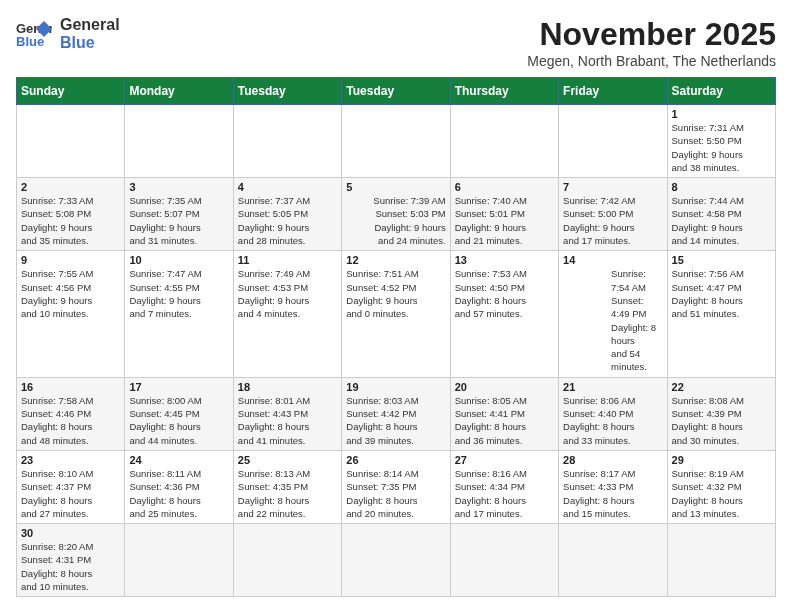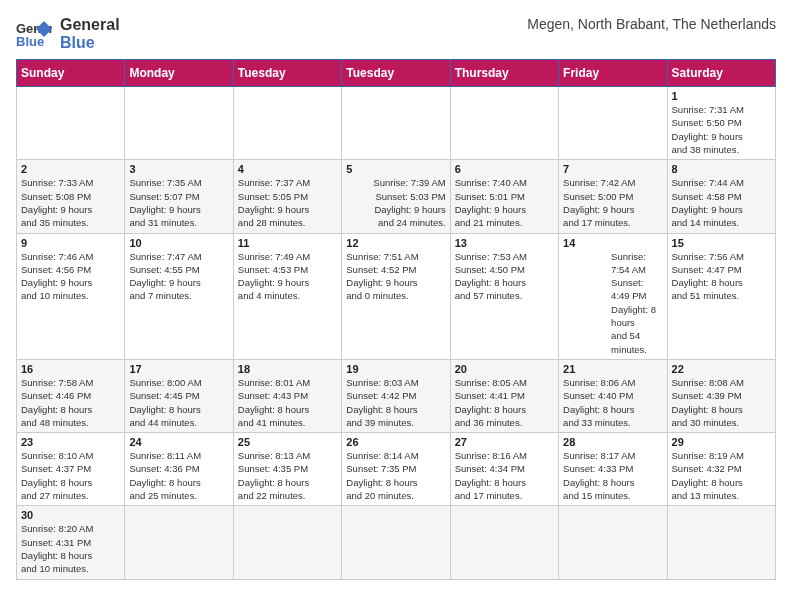--- a/index.html
+++ b/index.html
@@ -36,21 +36,21 @@
     .subtitle {
       font-size: 14px;
       color: #444;
     }
     .calendar {
       width: 100%;
       border-collapse: collapse;
       border: 1px solid #bbb;
     }
     .calendar th {
-      background-color: #be185d;
+      background-color: #15803d;
       color: #fff;
       font-size: 12px;
       font-weight: bold;
       padding: 6px 4px;
       text-align: left;
       border: 1px solid #3a62ad;
     }
     .calendar td {
       width: calc(100% / 7);
       vertical-align: top;
@@ -93,20 +93,21 @@
       <text x="0" y="14" font-size="13" font-weight="bold" fill="#333" font-family="Arial">General</text>
       <text x="0" y="27" font-size="13" font-weight="bold" fill="#4472c4" font-family="Arial">Blue</text>
       <polygon points="28,2 36,10 28,18 20,10" fill="#4472c4"></polygon>
     </svg>
     <div style="display:flex;flex-direction:column;margin-left:4px;">
       <span style="font-size:16px;font-weight:bold;color:#333;line-height:1.1;">General</span>
       <span style="font-size:16px;font-weight:bold;color:#4472c4;line-height:1.1;">Blue</span>
     </div>
   </div>
   <div class="title-block">
+    <div class="month-title">November 2025</div>
     <div class="subtitle">Megen, North Brabant, The Netherlands</div>
   </div>
 </div>
 
 <table class="calendar">
   <thead>
     <tr id="weekday-row">
         <th>Sunday</th>
         <th>Monday</th>
         <th>Tuesday</th>
@@ -179,21 +180,21 @@
           <span class="day-number">8</span>
           <div class="day-info" style="white-space: pre-line;">Sunrise: 7:44 AM
 Sunset: 4:58 PM
 Daylight: 9 hours
 and 14 minutes.</div>
         </td>
       </tr>
       <tr>
         <td>
           <span class="day-number">9</span>
-          <div class="day-info" style="white-space: pre-line;">Sunrise: 7:46 AM
+          <div class="day-info" style="white-space: pre-line;">Sunrise: 7:55 AM
 Sunset: 4:56 PM
 Daylight: 9 hours
 and 10 minutes.</div>
         </td>
         <td>
           <span class="day-number">10</span>
           <div class="day-info" style="white-space: pre-line;">Sunrise: 7:47 AM
 Sunset: 4:55 PM
 Daylight: 9 hours
 and 7 minutes.</div>

